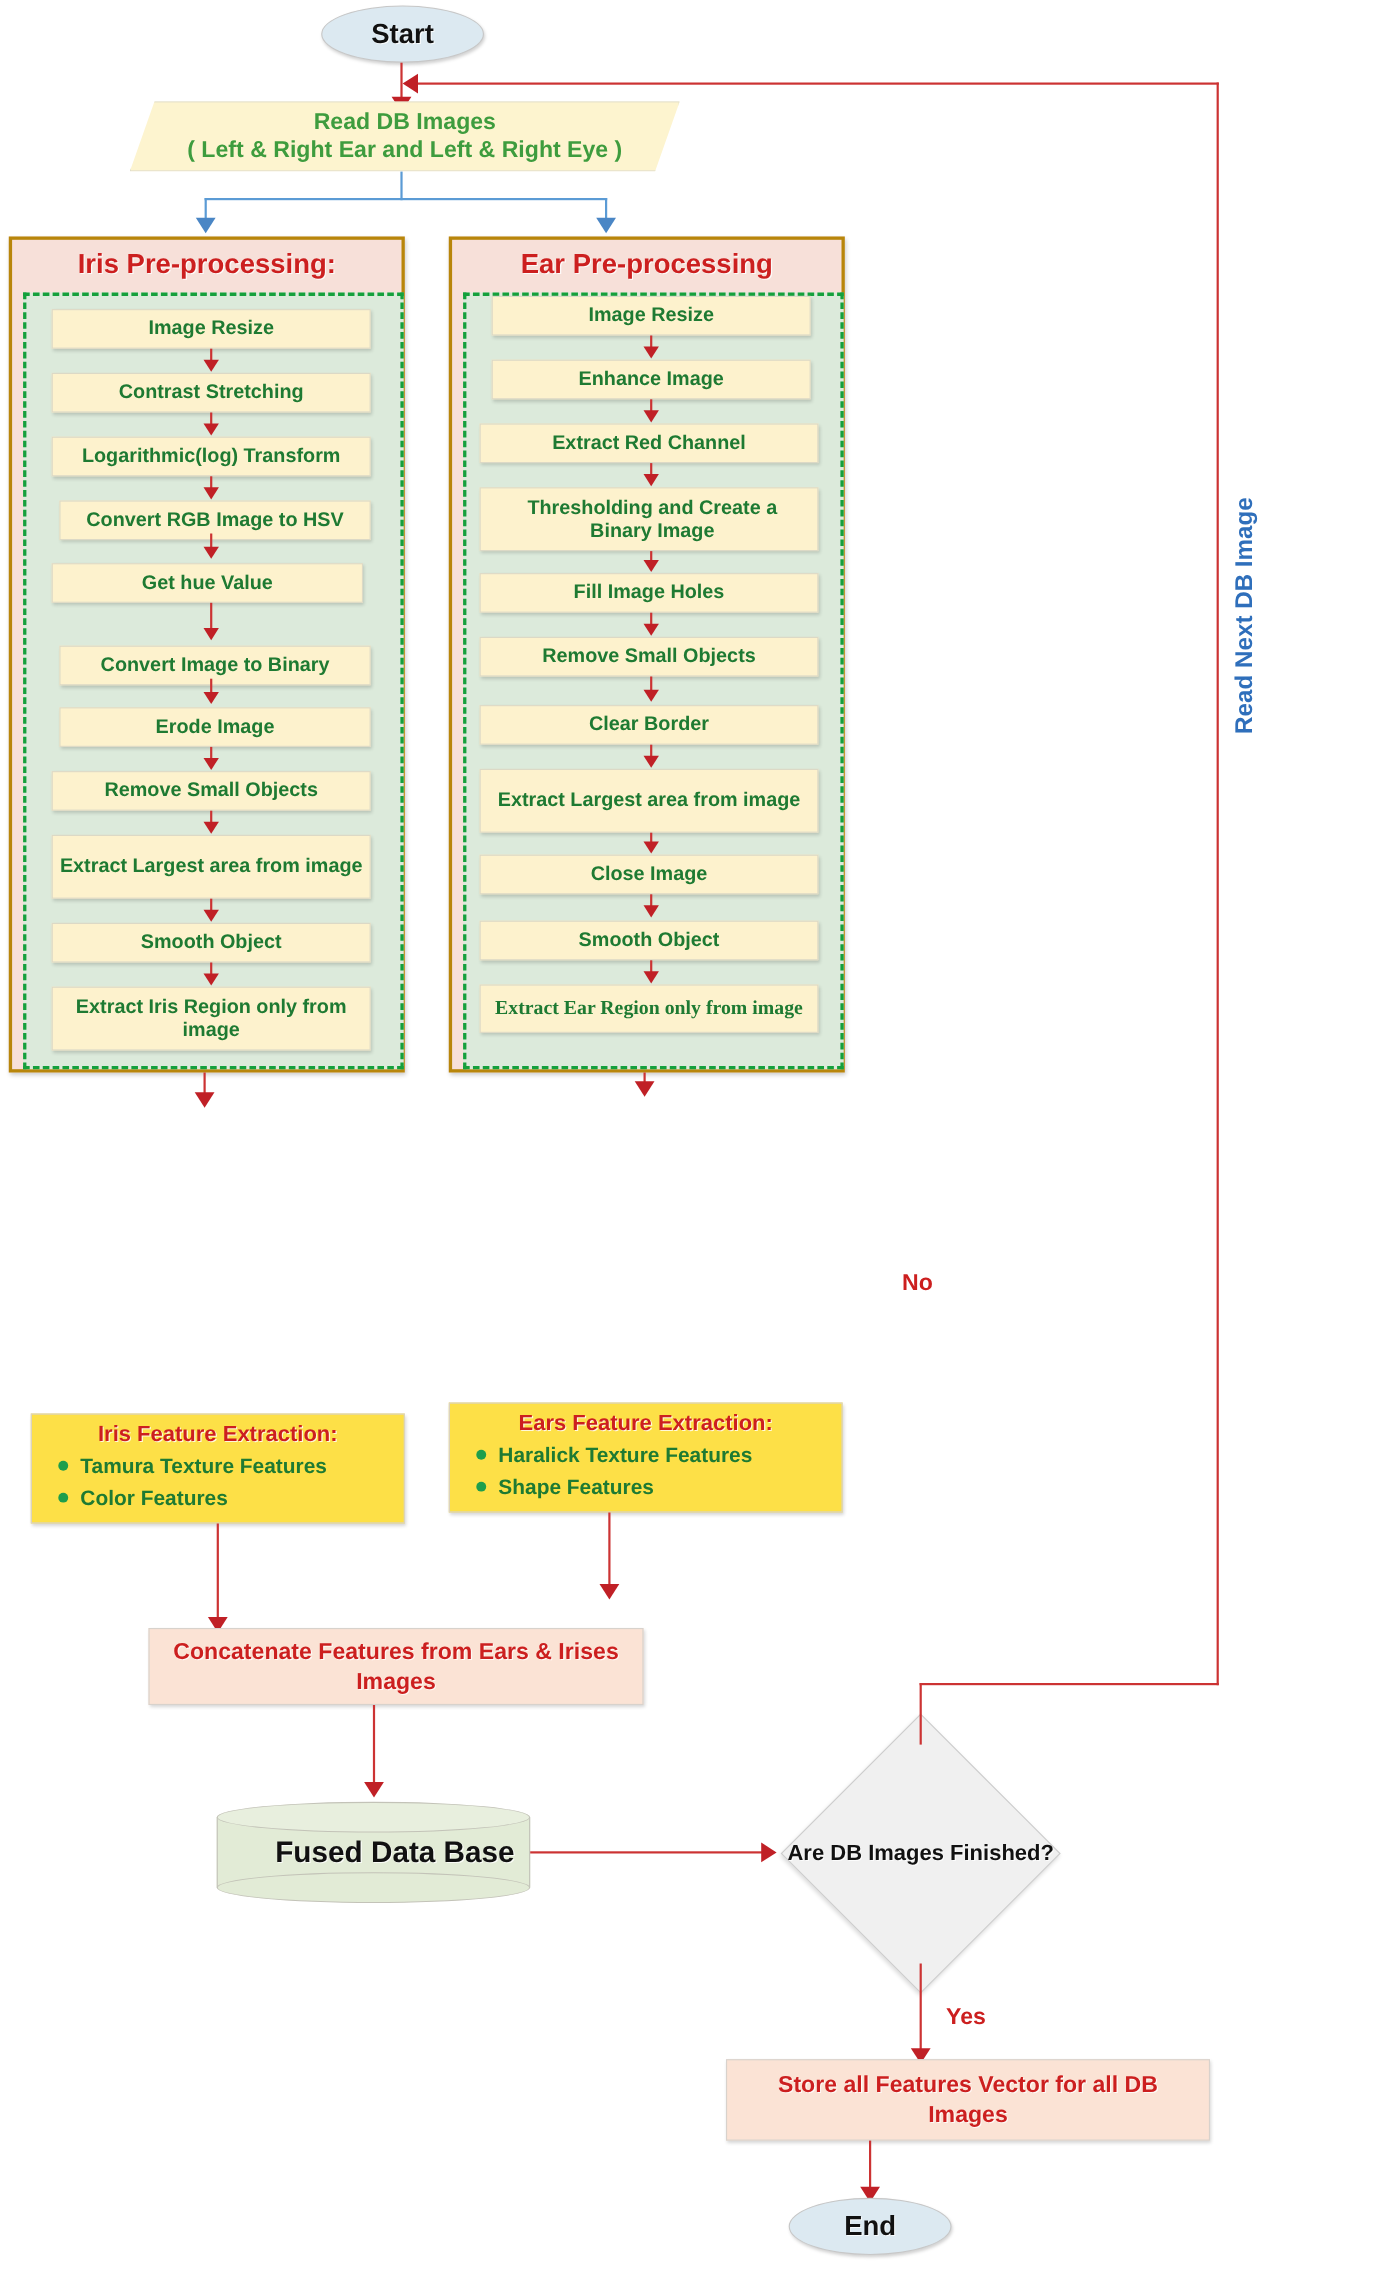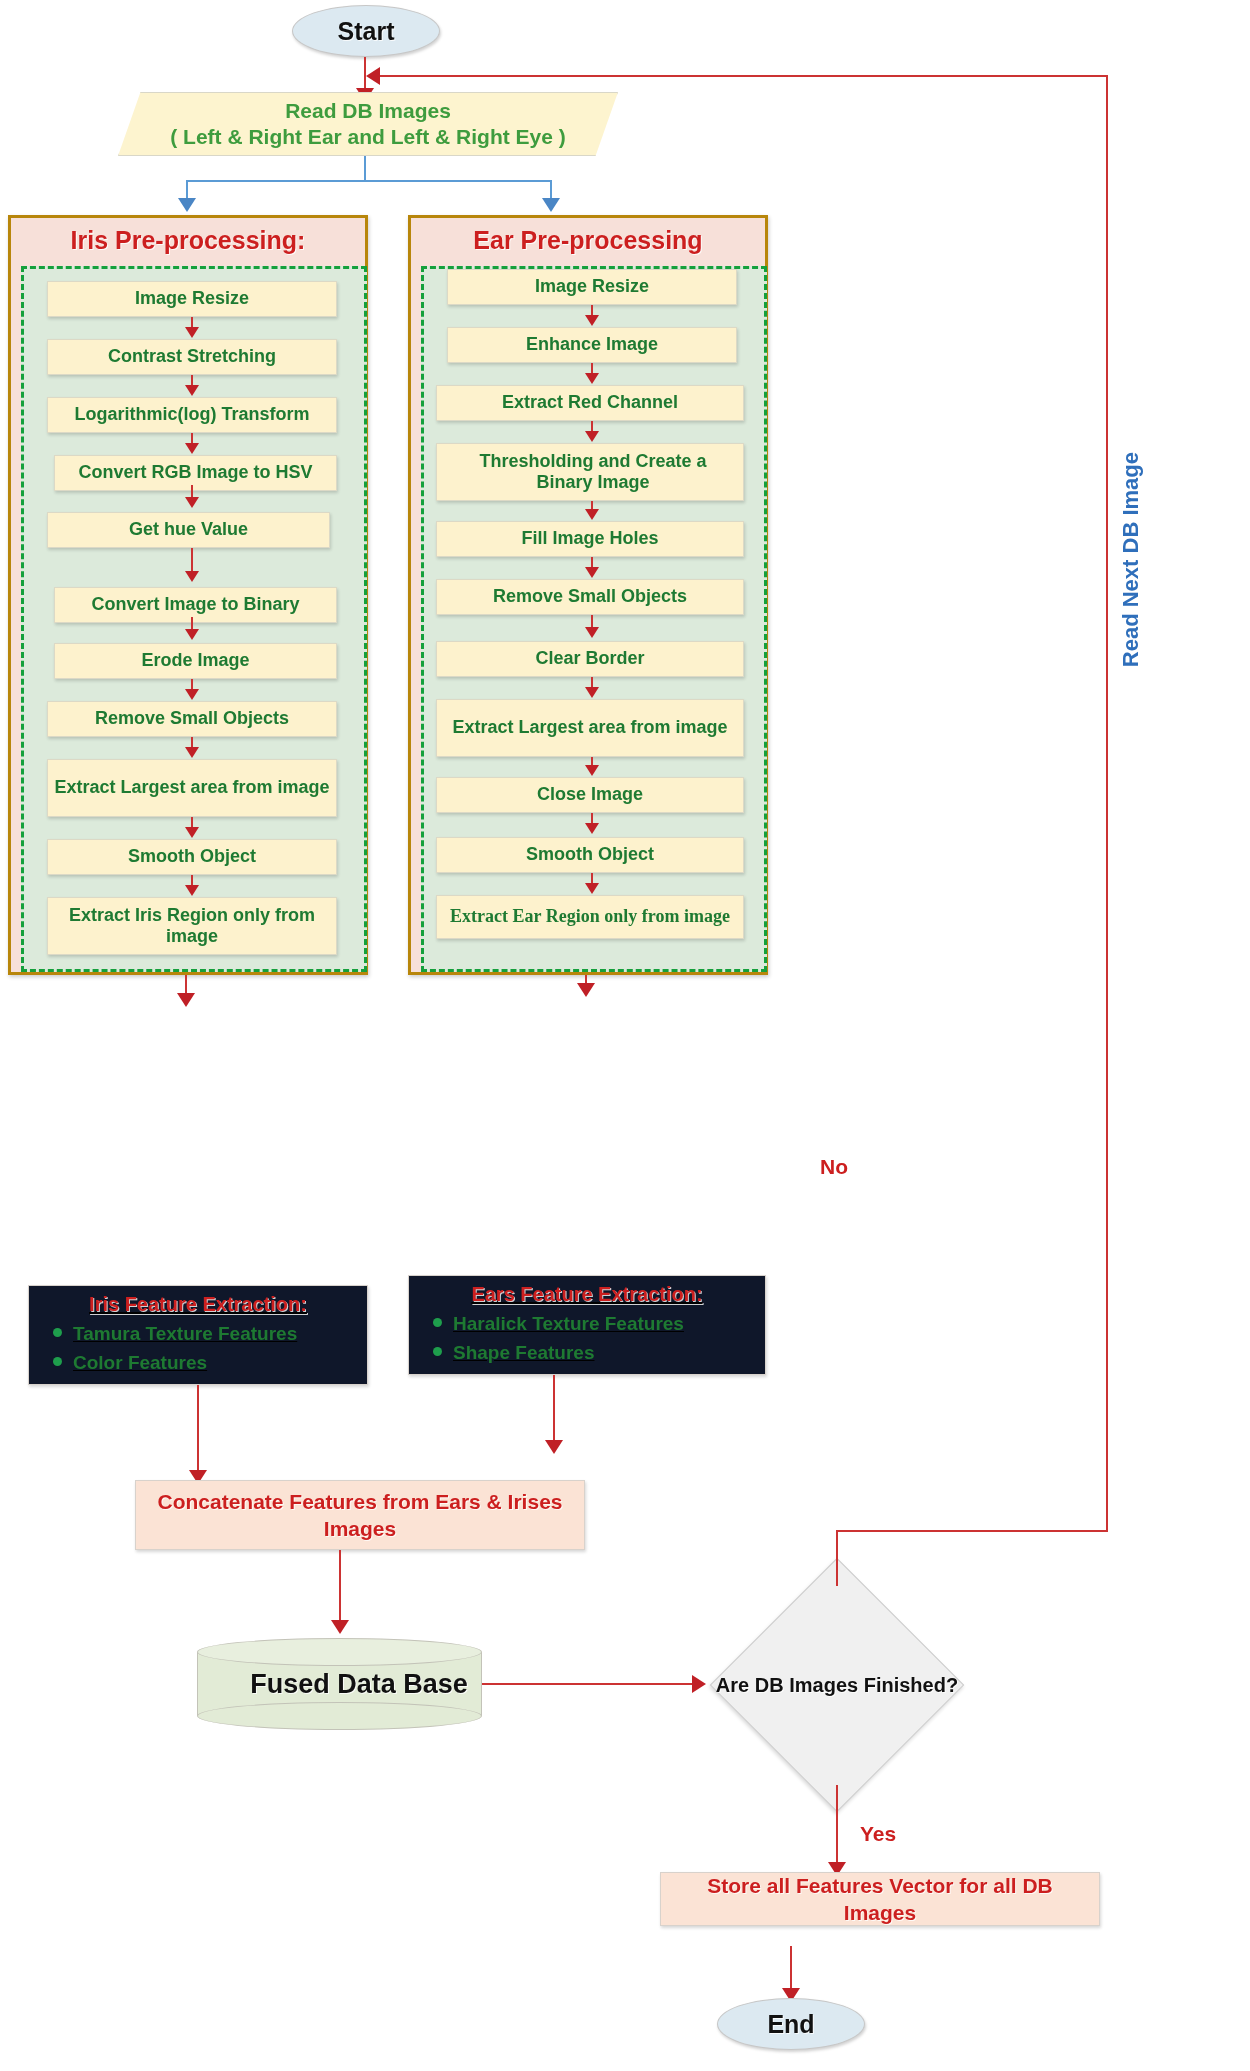--- a/index.html
+++ b/index.html
@@ -47,23 +47,23 @@
   .step{
     position:absolute;background:#fdf2cd;border:1px solid #dcd9c6;
     display:flex;align-items:center;justify-content:center;text-align:center;
     color:#1e7a32;font-weight:bold;font-size:18px;line-height:1.18;
     box-shadow:1px 2px 3px rgba(0,0,0,.16);
     padding:0 6px;box-sizing:border-box;
   }
 
   
   .fbox{
-    background:#0f172a;border:1px solid #d8d2cc;
+    background:#fde047;border:1px solid #d8d2cc;
     box-shadow:1px 2px 3px rgba(0,0,0,.16);
-    box-sizing:border-box;padding:7px 10px 6px 10px;text-decoration:underline;
+    box-sizing:border-box;padding:7px 10px 6px 10px;
   }
   .fbox .ftitle{
     text-align:center;color:#cc1f1f;font-weight:bold;font-size:20px;
     text-shadow:1px 1px 0 rgba(255,255,255,.8);
   }
   .fbox ul{margin:3px 0 0 0;padding:0 0 0 34px;list-style:none;}
   .fbox li{
     color:#1e7a32;font-weight:bold;font-size:19px;line-height:1.55;position:relative;
   }
   .fbox li:before{
@@ -293,21 +293,21 @@
   <div class="ln lnv" style="left:836px;top:1530px;width:2px;height:56px;"></div>
   <div class="ln lnh" style="left:836px;top:1530px;width:272px;height:2px;"></div>
   <div class="ln lnv" style="left:1106px;top:75px;width:2px;height:1457px;"></div>
   <div class="edge-lbl" style="left:820px;top:1155px;">No</div>
   <div class="vert-lbl" style="left:1118px;top:452px;">Read Next DB Image</div>
 
   <div class="ln lnv" style="left:836px;top:1785px;width:2px;height:85px;"></div>
   <div class="arw arw-d" style="left:828px;top:1862px;"></div>
   <div class="edge-lbl" style="left:860px;top:1822px;">Yes</div>
 
-  <div class="node redbox" style="left:660px;top:1872px;width:440px;height:54px;">Store all Features Vector for all DB Images</div>
+  <div class="node redbox" style="left:660px;top:1872px;width:440px;height:74px;">Store all Features Vector for all DB Images</div>
 
   <div class="ln lnv" style="left:790px;top:1946px;width:2px;height:48px;"></div>
   <div class="arw arw-d" style="left:782px;top:1988px;"></div>
 
   <div class="node oval" style="left:717px;top:1998px;width:148px;height:52px;">
     <span>End</span>
   </div>
 
 </div>
 

